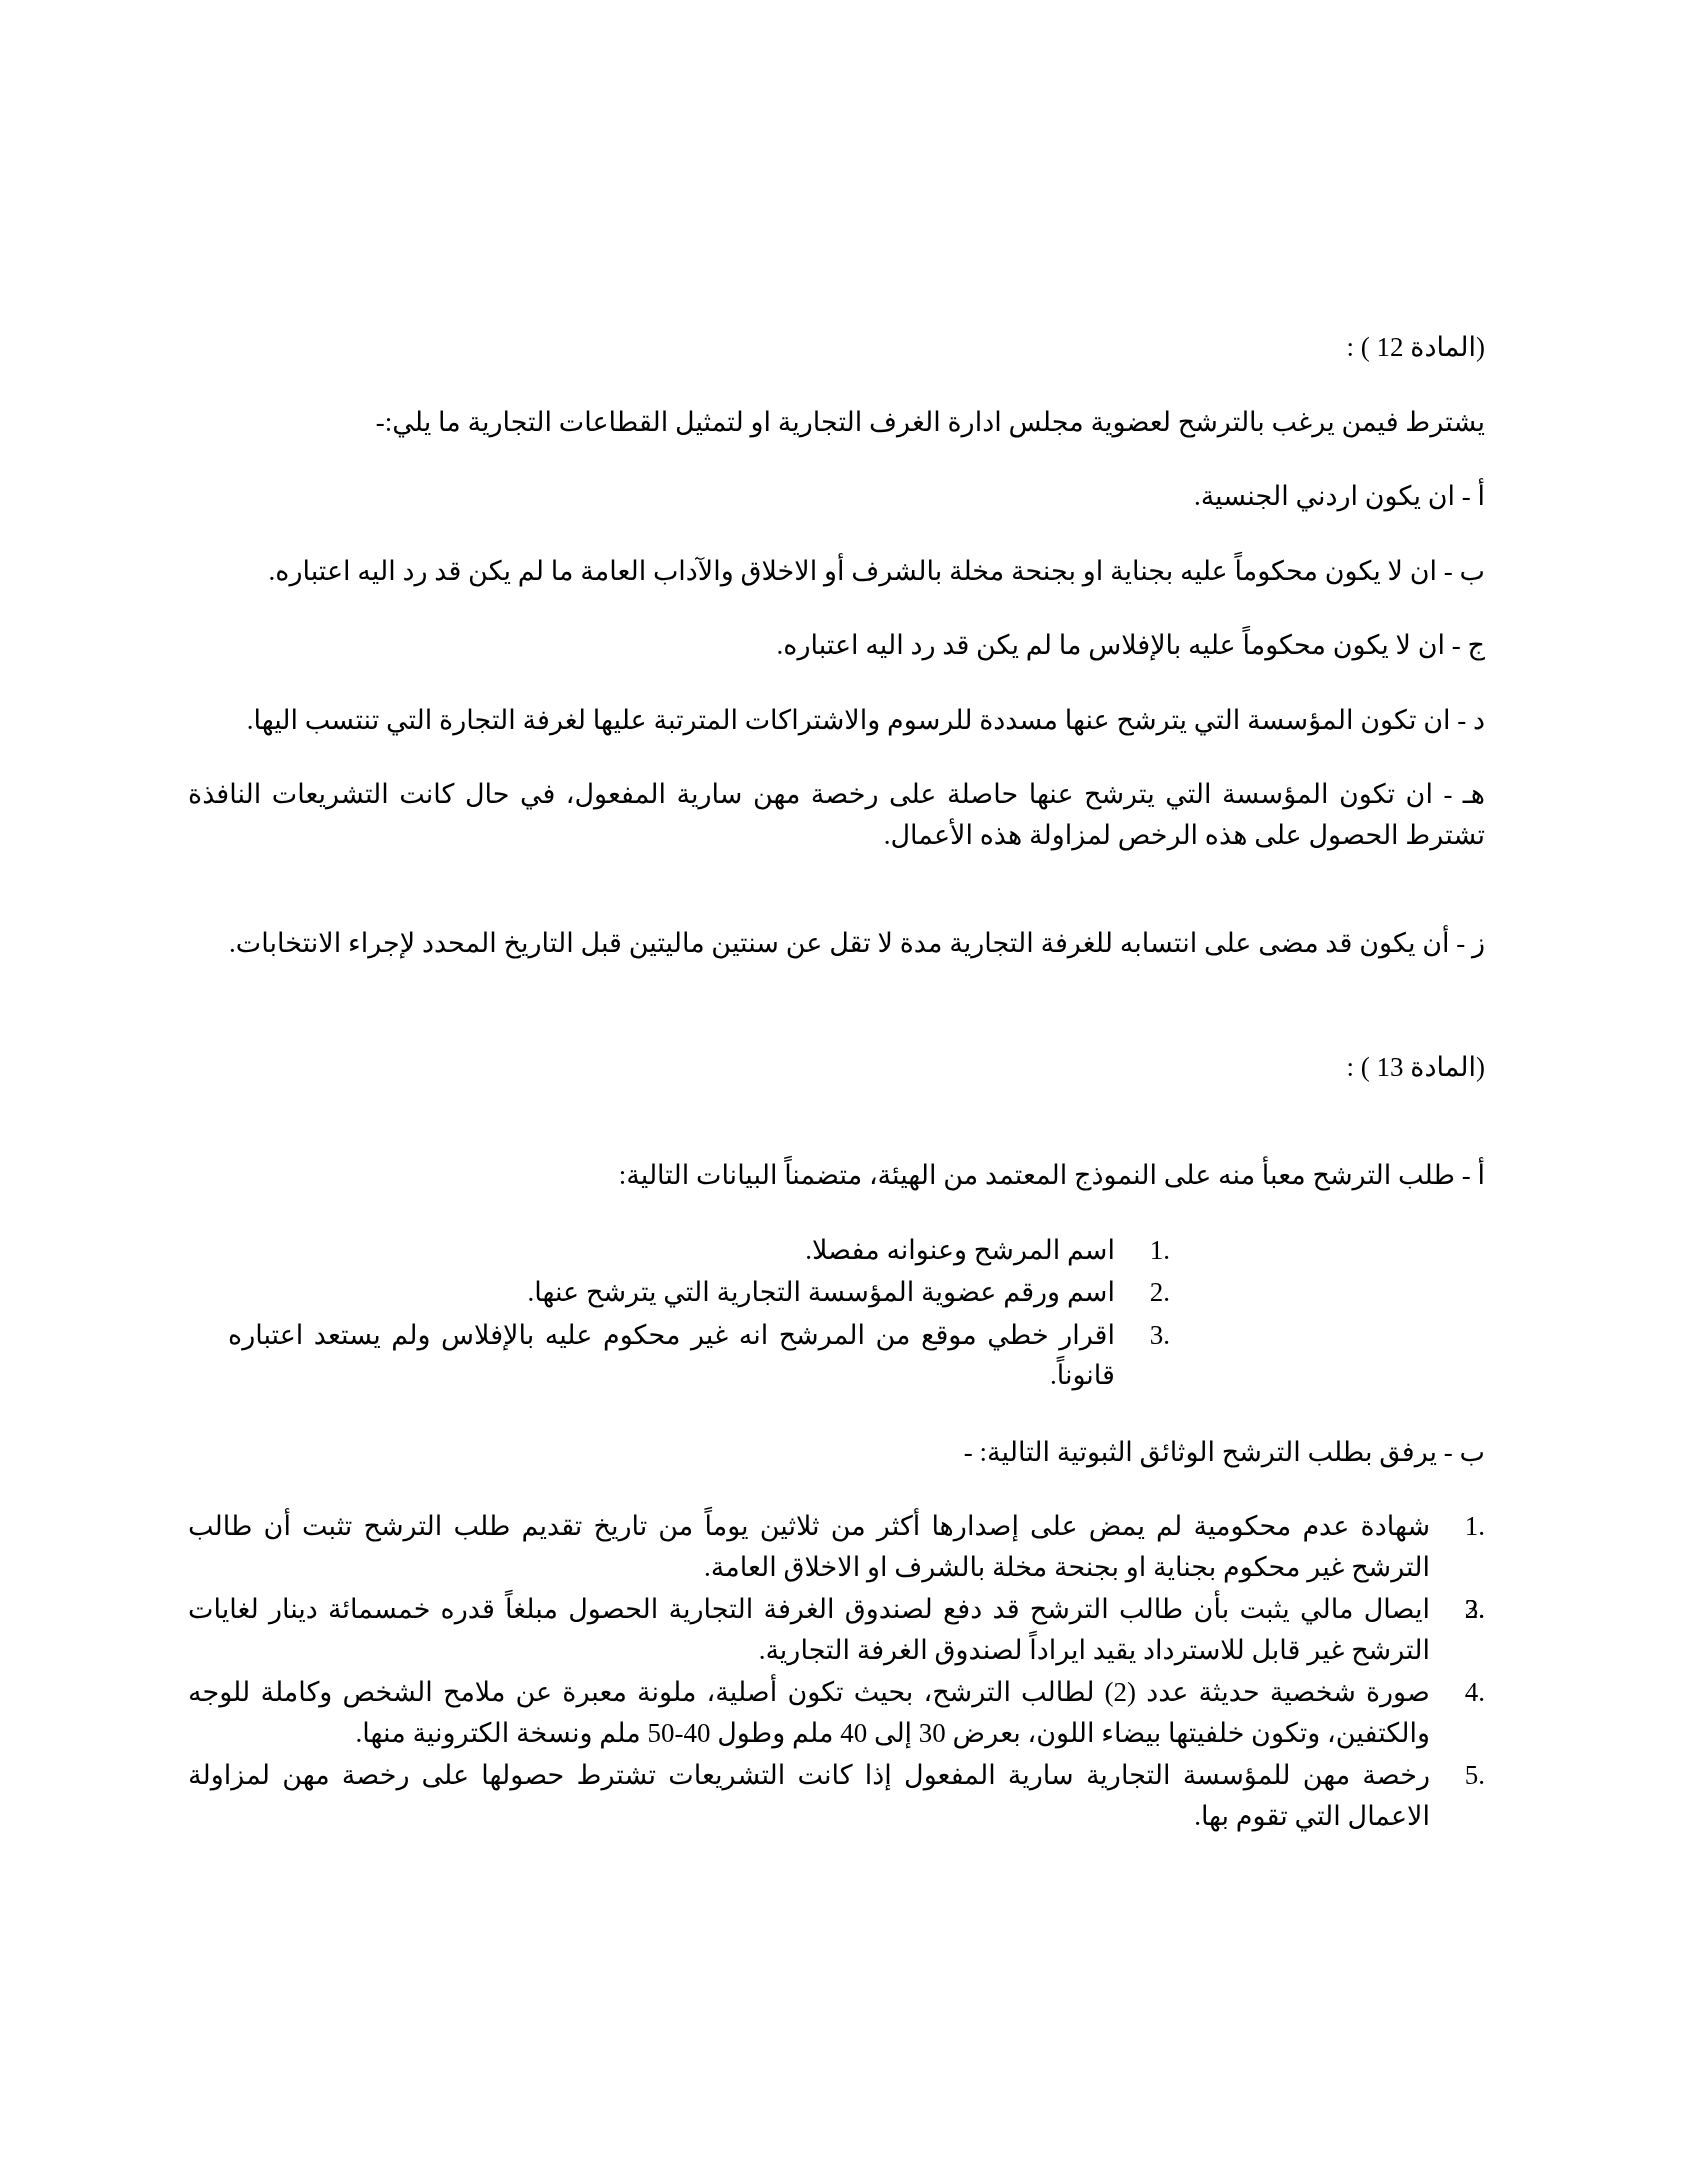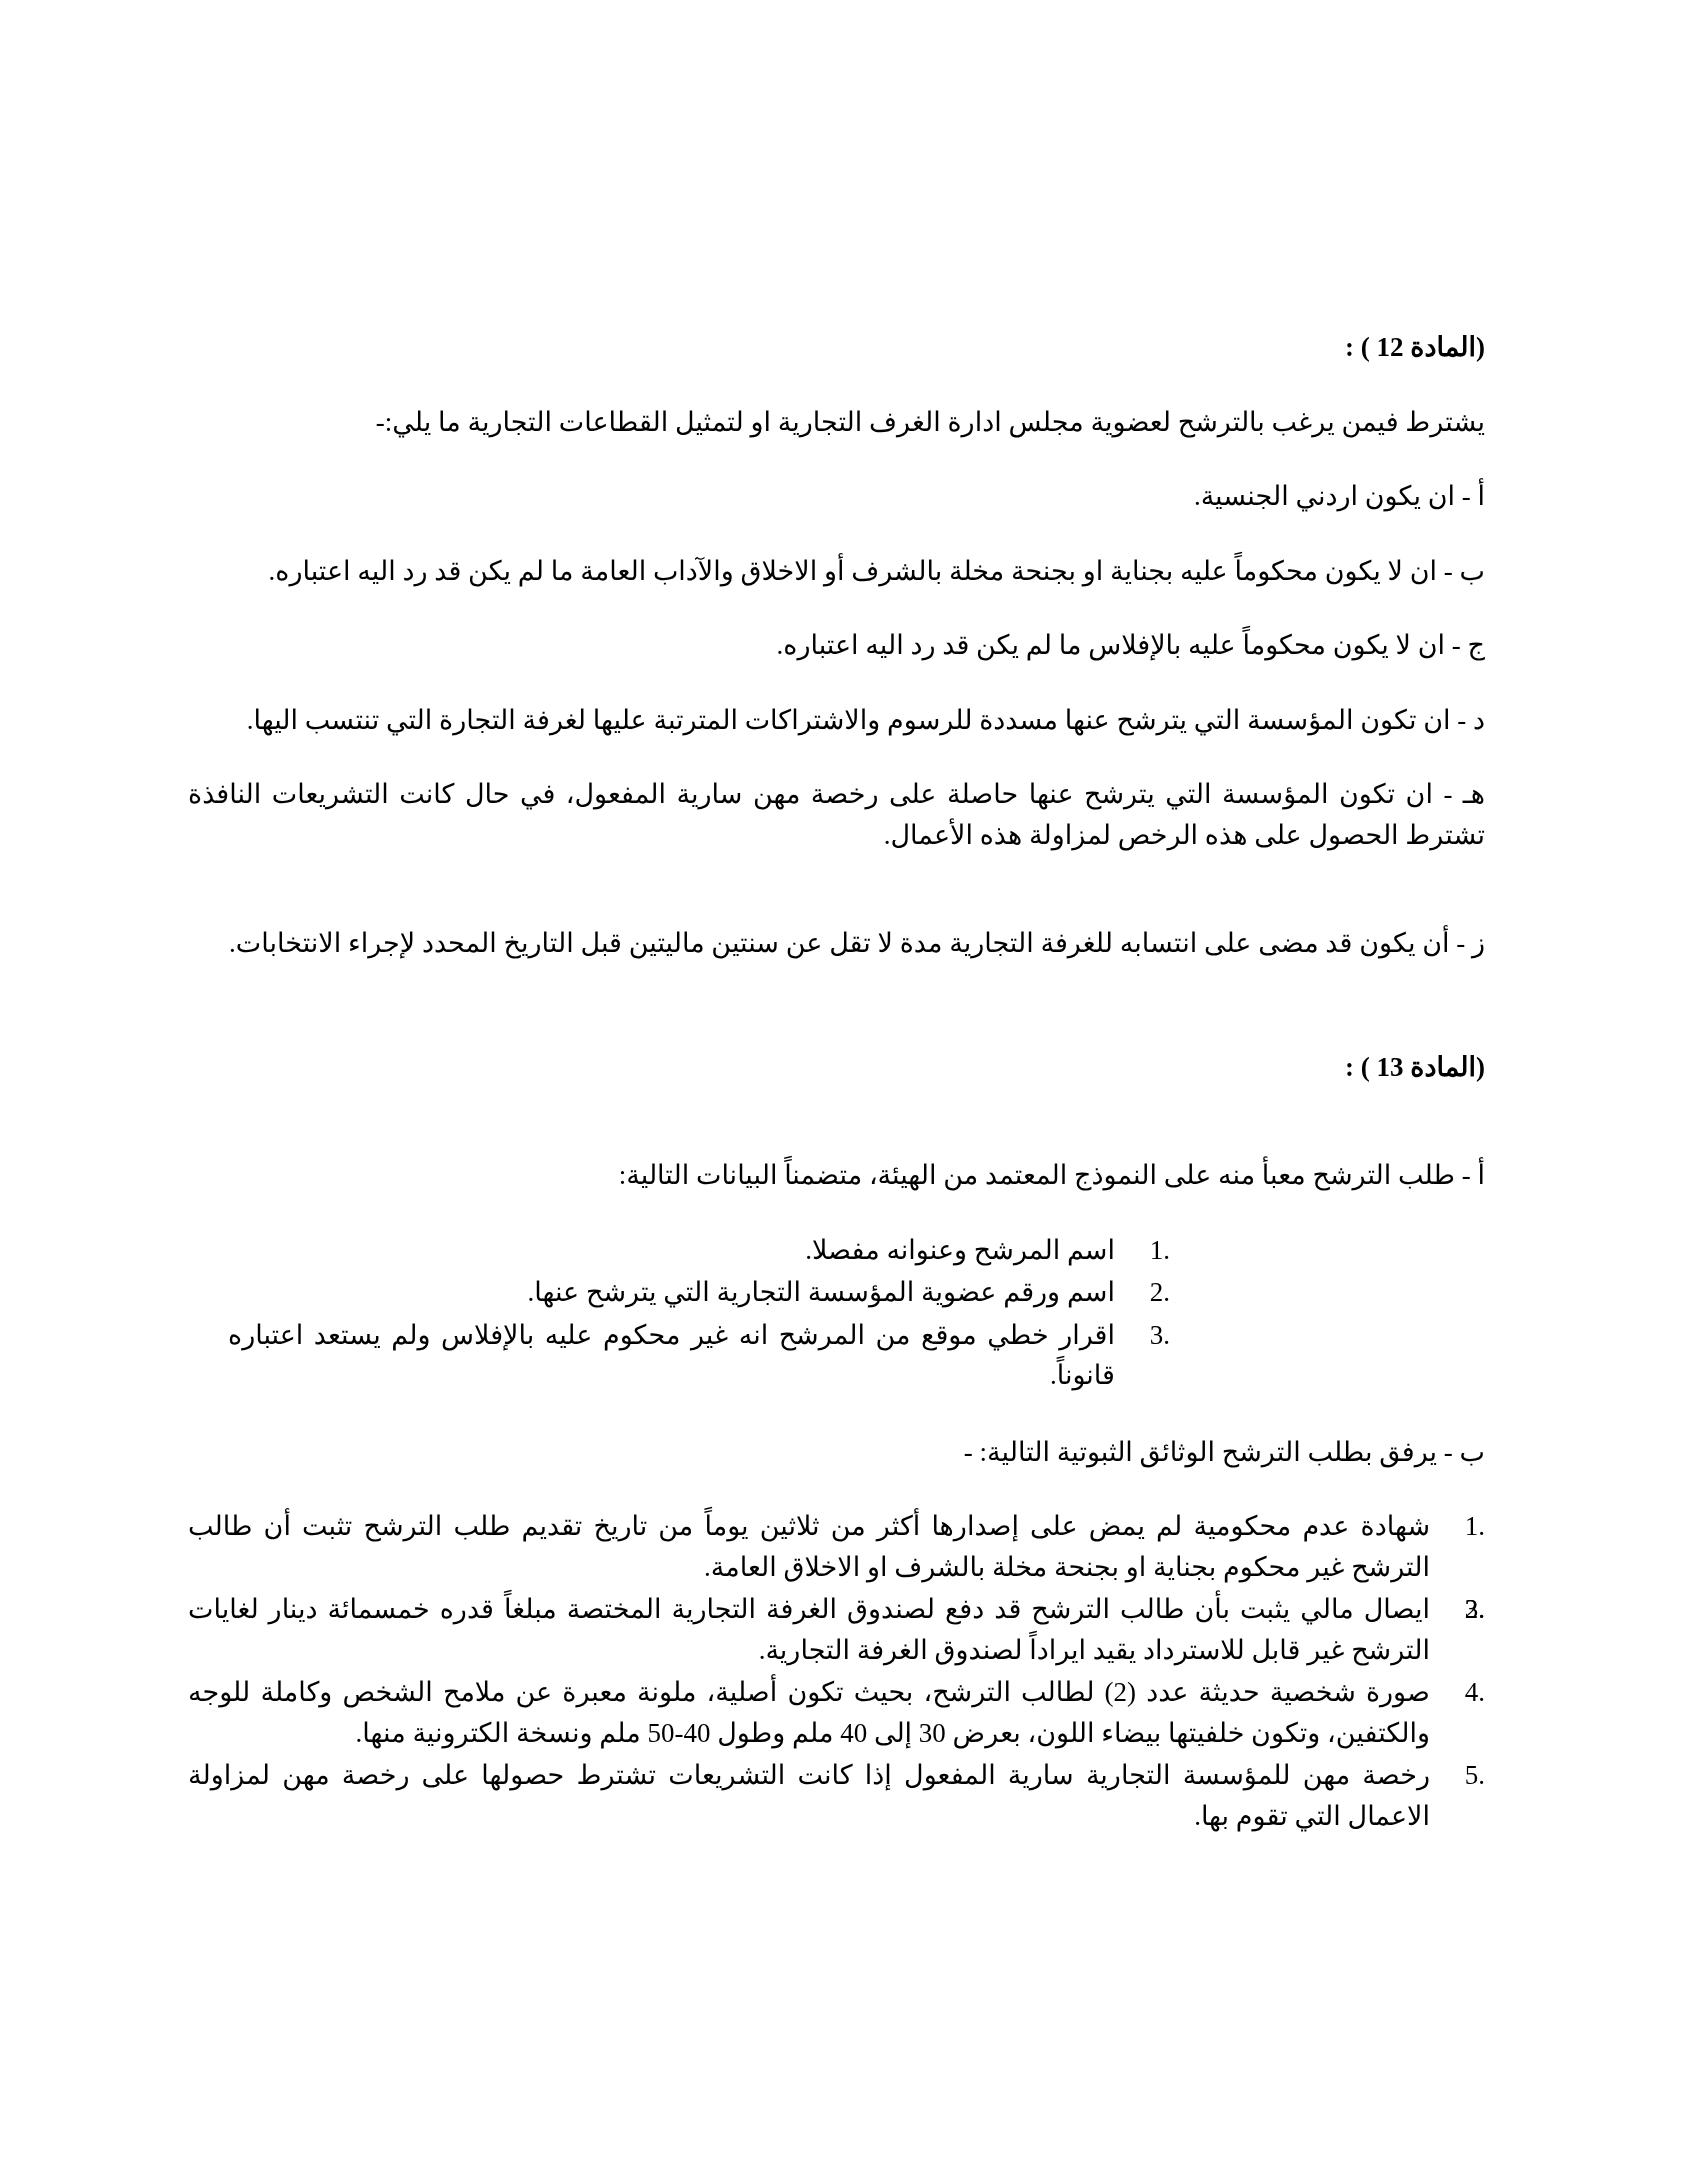--- a/index.html
+++ b/index.html
@@ -32,21 +32,20 @@
     text-align: justify;
     text-align-last: right;
   }
   .spacer-sm { height: 34px; }
   .spacer-lg { height: 83px; }
   .article-head {
     font-size: 27px;
     line-height: 1.5;
     margin: 0;
     text-align: right;
-    font-weight: bold;
   }
   ol.numlist {
     direction: rtl;
     list-style: none;
     margin: 0;
     padding: 0 0 0 0;
     font-size: 27px;
     line-height: 1.5;
   }
   ol.numlist > li {
@@ -127,21 +126,21 @@
 
     <div class="spacer-sm"></div>
 
     <p class="line">ب - يرفق بطلب الترشح الوثائق الثبوتية التالية: -</p>
     <div class="spacer-sm"></div>
 
     <div class="list-wrap-b">
       <ol class="numlist">
         <li><span class="num">1.</span><span>شهادة عدم محكومية لم يمض على إصدارها أكثر من ثلاثين يوماً من تاريخ تقديم طلب الترشح تثبت أن طالب الترشح غير محكوم بجناية او بجنحة مخلة بالشرف او الاخلاق العامة.</span></li>
         <li><span class="num">2.</span></li>
-        <li><span class="num">3.</span><span>ايصال مالي يثبت بأن طالب الترشح قد دفع لصندوق الغرفة التجارية المختصة مبلغاً قدره خمسمائة دينار لغايات الترشح غير قابل للاسترداد يقيد ايراداً لصندوق الغرفة التجارية.</span></li>
+        <li><span class="num">3.</span><span>ايصال مالي يثبت بأن طالب الترشح قد دفع لصندوق الغرفة التجارية الحصول مبلغاً قدره خمسمائة دينار لغايات الترشح غير قابل للاسترداد يقيد ايراداً لصندوق الغرفة التجارية.</span></li>
         <li><span class="num">4.</span><span>صورة شخصية حديثة عدد (2) لطالب الترشح، بحيث تكون أصلية، ملونة معبرة عن ملامح الشخص وكاملة للوجه والكتفين، وتكون خلفيتها بيضاء اللون، بعرض 30 إلى 40 ملم وطول 40-50 ملم ونسخة الكترونية منها.</span></li>
         <li><span class="num">5.</span><span>رخصة مهن للمؤسسة التجارية سارية المفعول إذا كانت التشريعات تشترط حصولها على رخصة مهن لمزاولة الاعمال التي تقوم بها.</span></li>
       </ol>
     </div>
 
   </div>
 </div>
 
 
 </body></html>

